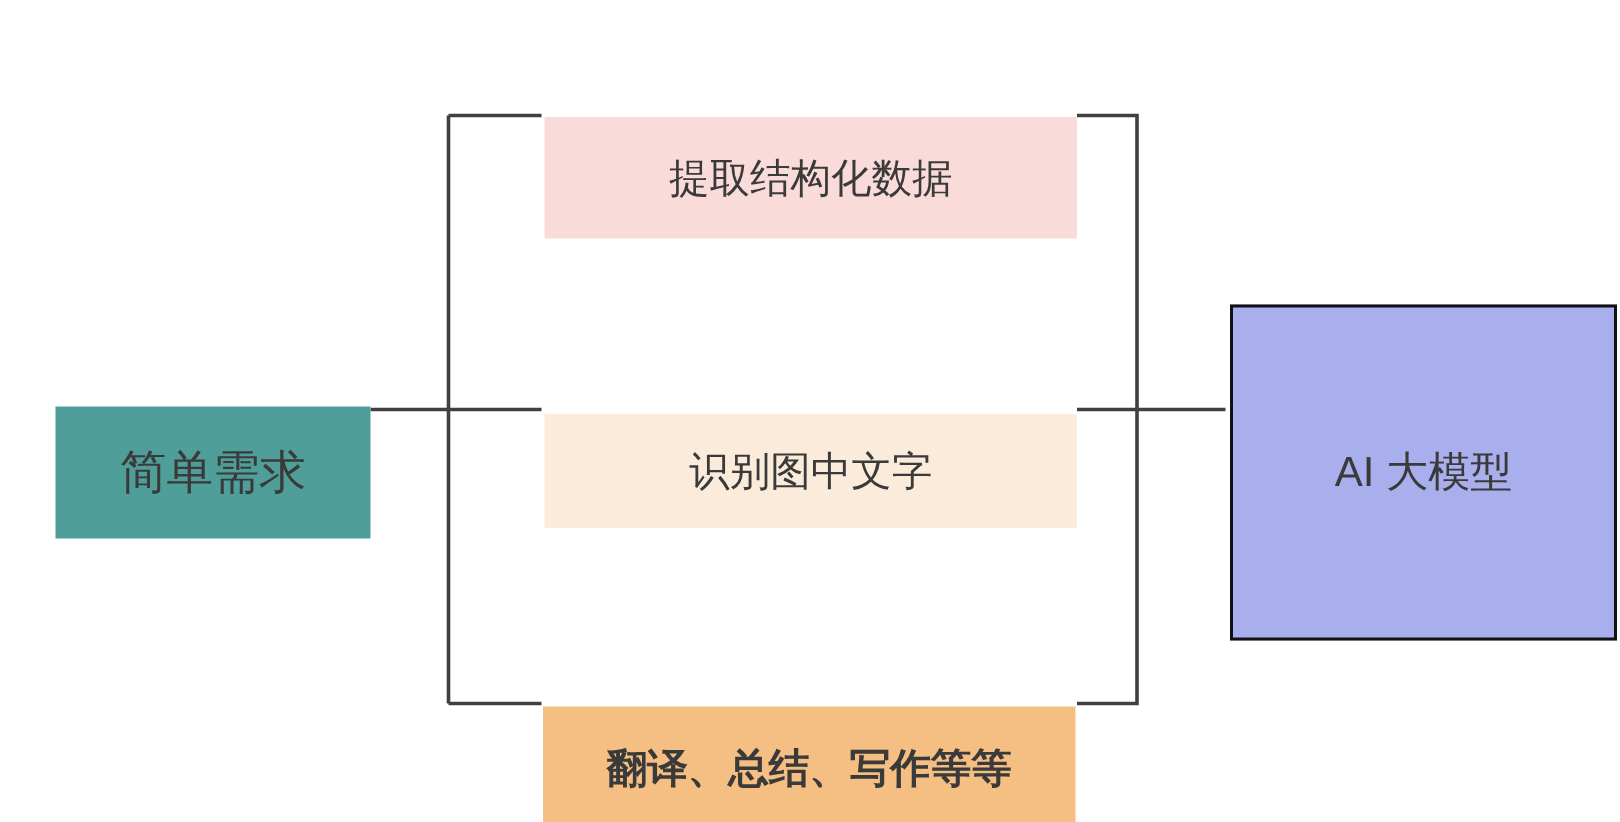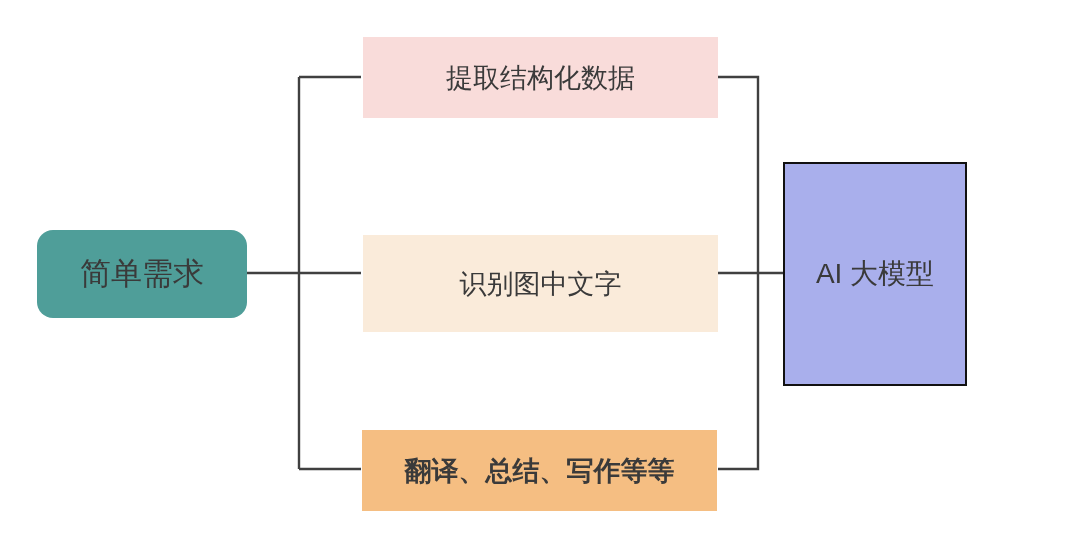--- a/index.html
+++ b/index.html
@@ -26,48 +26,49 @@
     fill: none;
     stroke-width: 2.4;
   }
   .node {
     position: absolute;
     display: flex;
     align-items: center;
     justify-content: center;
     text-align: center;
     box-sizing: border-box;
+    margin-top: 41px;
   }
   .node .label {
     display: block;
     white-space: nowrap;
   }
   .node-input {
     left: 37px; top: 230px;
     width: 210px; height: 88px;
     font-size: 31px;
   }
   .node-task-extract {
     left: 363px; top: 37px;
     width: 355px; height: 81px;
     font-size: 27px;
   }
   .node-task-ocr {
     left: 363px; top: 235px;
-    width: 355px; height: 97px;
+    width: 355px; height: 76px;
     font-size: 27px;
   }
   .node-task-write {
     left: 362px; top: 430px;
     width: 355px; height: 81px;
     font-size: 27px;
   }
   .node-model {
-    left: 783px; top: 162px;
-    width: 184px; height: 224px;
+    left: 820px; top: 162px;
+    width: 258px; height: 224px;
     font-size: 28px;
     line-height: 1.32;
     border-style: solid;
     border-width: 2.5px;
   }
   .node-model .label {
     white-space: normal;
   }
 </style>
 </head>
@@ -84,21 +85,21 @@
 
     <path d="M299,77 V469" stroke="#404040"></path>
     <path d="M299,77 H361" marker-end="url(#arrowhead)" stroke="#404040"></path>
     <path d="M247,273 H361" marker-end="url(#arrowhead)" stroke="#404040"></path>
     <path d="M299,469 H361" marker-end="url(#arrowhead)" stroke="#404040"></path>
 
     <path d="M718,77 H758 V469 H718" stroke="#404040"></path>
     <path d="M718,273 H817" marker-end="url(#arrowhead)" stroke="#404040"></path>
   </svg>
 
-  <div class="node node-input" style="background-color: rgb(79, 158, 153); border-radius: 16px;">
+  <div class="node node-input" style="background-color: rgb(79, 158, 153);">
     <span class="label">简单需求</span>
   </div>
 
   <div class="node node-task-extract" style="background-color: rgb(249, 220, 218);">
     <span class="label">提取结构化数据</span>
   </div>
 
   <div class="node node-task-ocr" style="background-color: rgb(250, 235, 218);">
     <span class="label">识别图中文字</span>
   </div>

